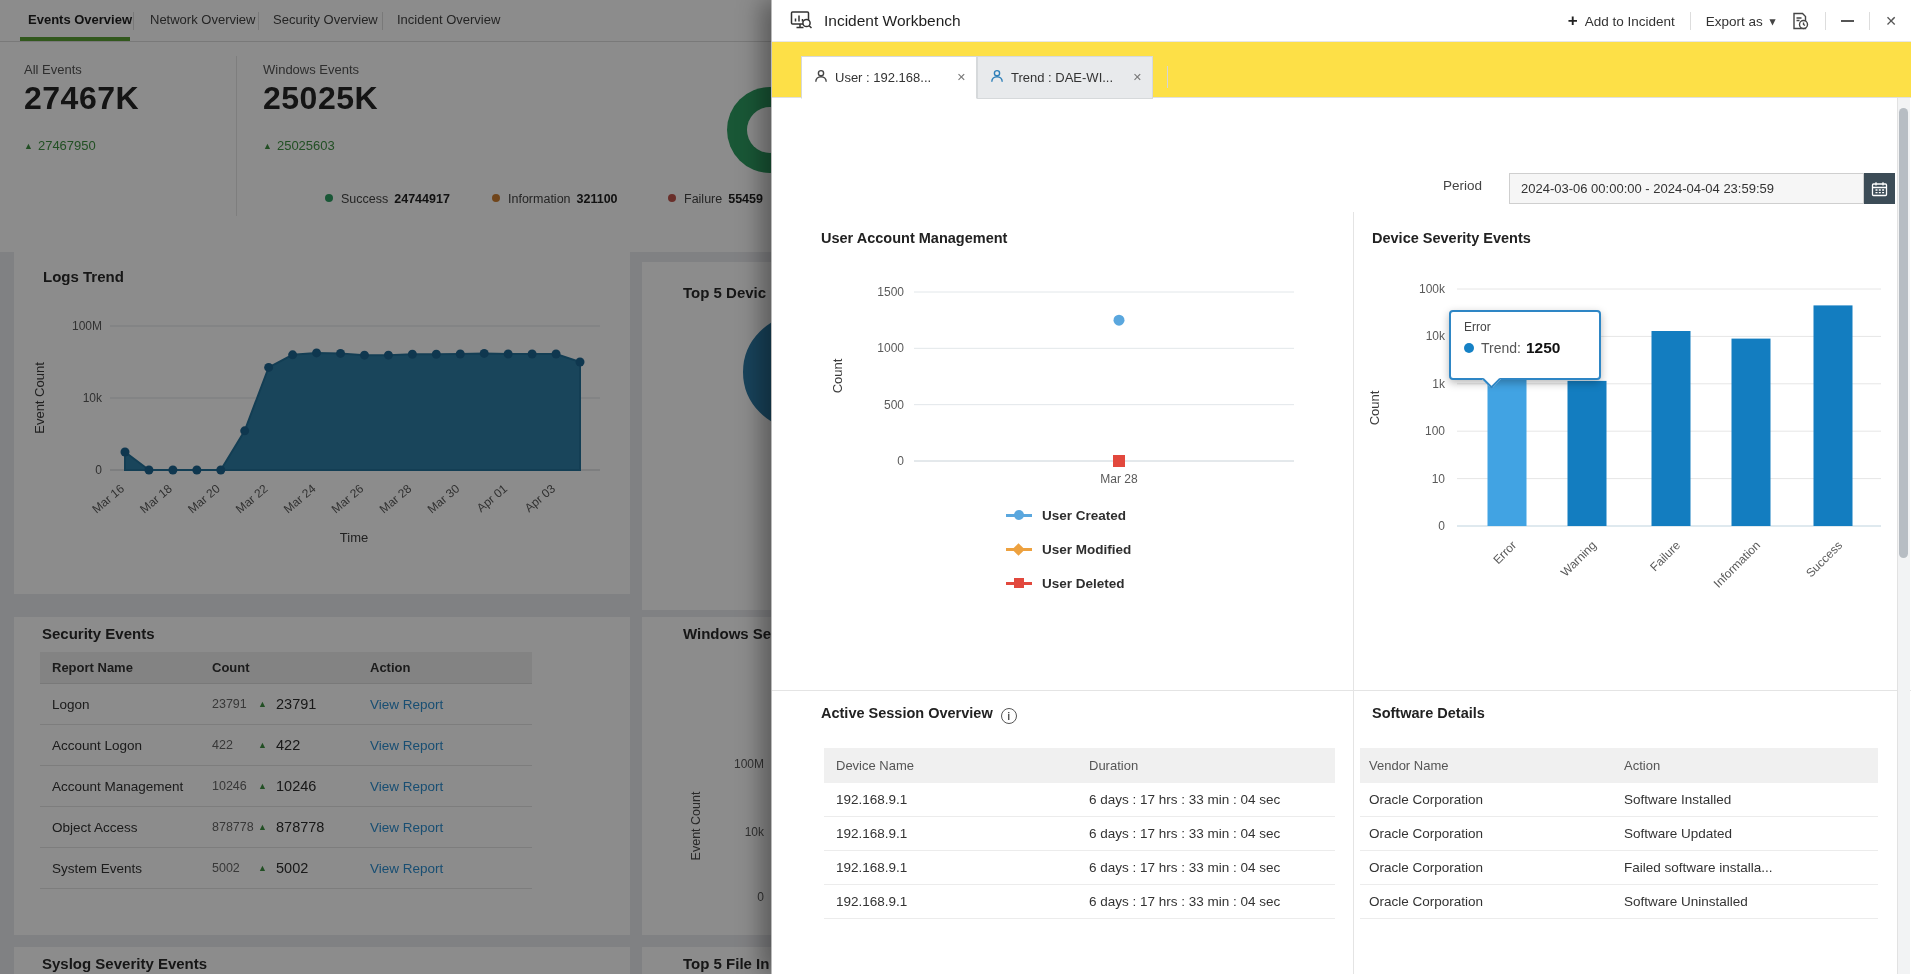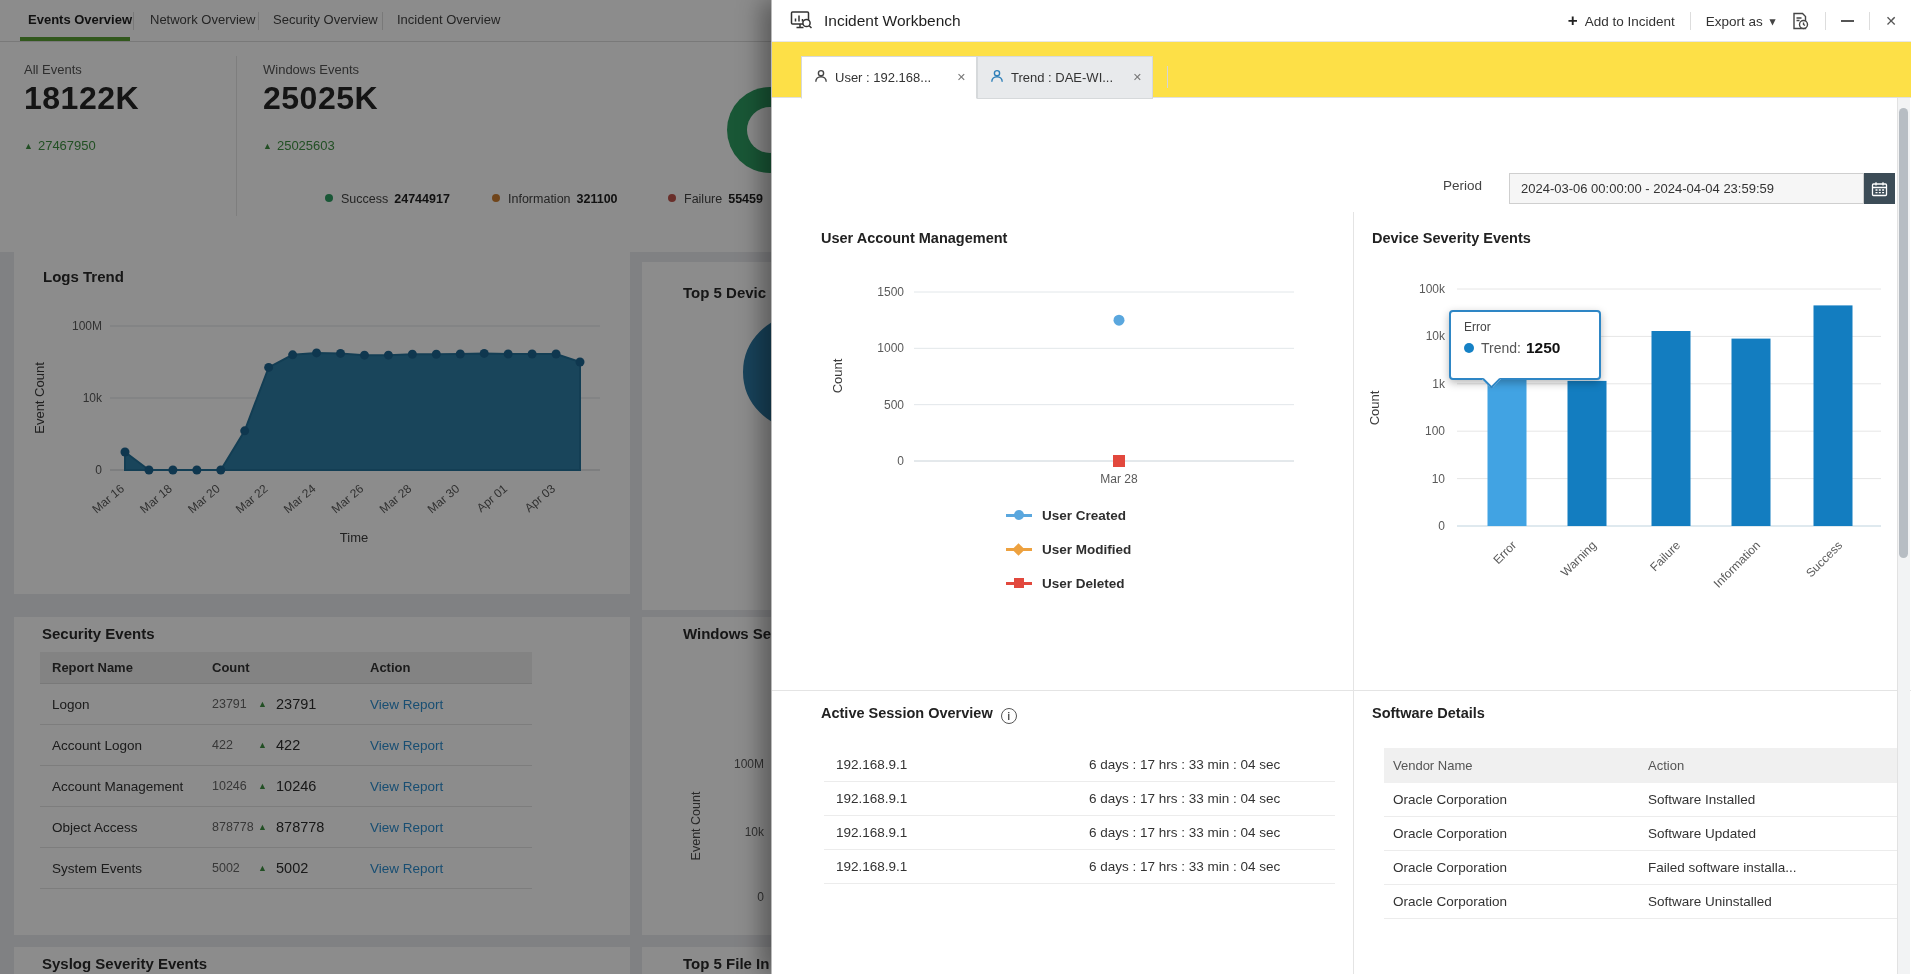--- a/index.html
+++ b/index.html
@@ -108,21 +108,21 @@
 .tp-dot{width:10px;height:10px;border-radius:50%;background:#1581c5;margin-right:7px}
 .tp-val{font-size:15.5px;font-weight:bold;color:#111;margin-left:5px}
 .tp-tail{position:absolute;left:34px;bottom:-8px;width:13px;height:13px;background:#fff;
   border-right:2px solid #2e86c5;border-bottom:2px solid #2e86c5;transform:rotate(45deg)}
 #ses-title{left:49px;top:705px}
 #sw-title{left:600px;top:705px}
 .info-icon{display:inline-block;width:16px;height:16px;border:1.5px solid #555;border-radius:50%;
   font-size:10.5px;font-weight:bold;color:#555;text-align:center;line-height:14px;margin-left:8px;vertical-align:-2px;font-style:normal}
 .mtable{position:absolute}
 #ses-table{left:52px;top:748px;width:511px}
-#sw-table{left:612px;top:748px;width:518px}
+#sw-table{left:588px;top:748px;width:518px}
 .mt-head{position:relative;height:35px;background:#f0f0f0;font-size:13px;color:#555}
 .mt-head span,.mt-row span{position:absolute;line-height:35px;white-space:nowrap}
 .mt-row{position:relative;height:34px;border-bottom:1px solid #ececec;font-size:13.5px;color:#333}
 .mt-row span{line-height:34px}
 .s-c1{left:12px}.s-c2{left:265px}
 .w-c1{left:9px}.w-c2{left:264px}
 .scroll-track{left:1125px;top:98px;width:13px;height:876px;background:#f2f3f4;border-left:1px solid #e2e2e2}
 .scroll-thumb{left:1127px;top:108px;width:9px;height:450px;background:#b7bdc3;border-radius:5px;cursor:grab}
 </style>
 </head>
@@ -138,21 +138,21 @@
       <span class="abs bgtab" style="left:150px">Network Overview</span>
       <div class="abs tsep" style="left:258px"></div>
       <span class="abs bgtab" style="left:273px">Security Overview</span>
       <div class="abs tsep" style="left:382px"></div>
       <span class="abs bgtab" style="left:397px">Incident Overview</span>
     </div>
 
     <div class="abs stats-card">
       <div class="abs" style="left:24px;top:0;width:200px;height:130px">
         <div class="stat-label">All Events</div>
-        <div class="stat-value">18122K</div>
+        <div class="stat-value">27467K</div>
         <div class="stat-delta"><span class="tri">▲</span><span>27467950</span></div>
       </div>
       <div class="abs vline"></div>
       <div class="abs" style="left:263px;top:0;width:220px;height:130px">
         <div class="stat-label">Windows Events</div>
         <div class="stat-value">25025K</div>
         <div class="stat-delta"><span class="tri">▲</span><span>25025603</span></div>
       </div>
       <div id="sev-legend" class="abs">
           <span class="leg-item" style="left: 0px;"><i class="leg-dot" style="background: rgb(47, 158, 99);"></i><span class="leg-lab">Success</span><b class="leg-val">24744917</b></span>
@@ -430,20 +430,24 @@
         <span>Trend:</span>
         <span class="tp-val">1250</span>
       </div>
       <i class="tp-tail"></i>
     </div>
 
     <div id="ses-title" class="abs sect-title">
       <span>Active Session Overview</span><i class="info-icon">i</i>
     </div>
     <div id="ses-table" class="mtable">
+      <div class="mt-head">
+        <span class="s-c1">Device Name</span>
+        <span class="s-c2">Duration</span>
+      </div>
       <div id="ses-rows">
           <div class="mt-row">
             <span class="s-c1">192.168.9.1</span>
             <span class="s-c2">6 days : 17 hrs : 33 min : 04 sec</span>
           </div>
           <div class="mt-row">
             <span class="s-c1">192.168.9.1</span>
             <span class="s-c2">6 days : 17 hrs : 33 min : 04 sec</span>
           </div>
           <div class="mt-row">

